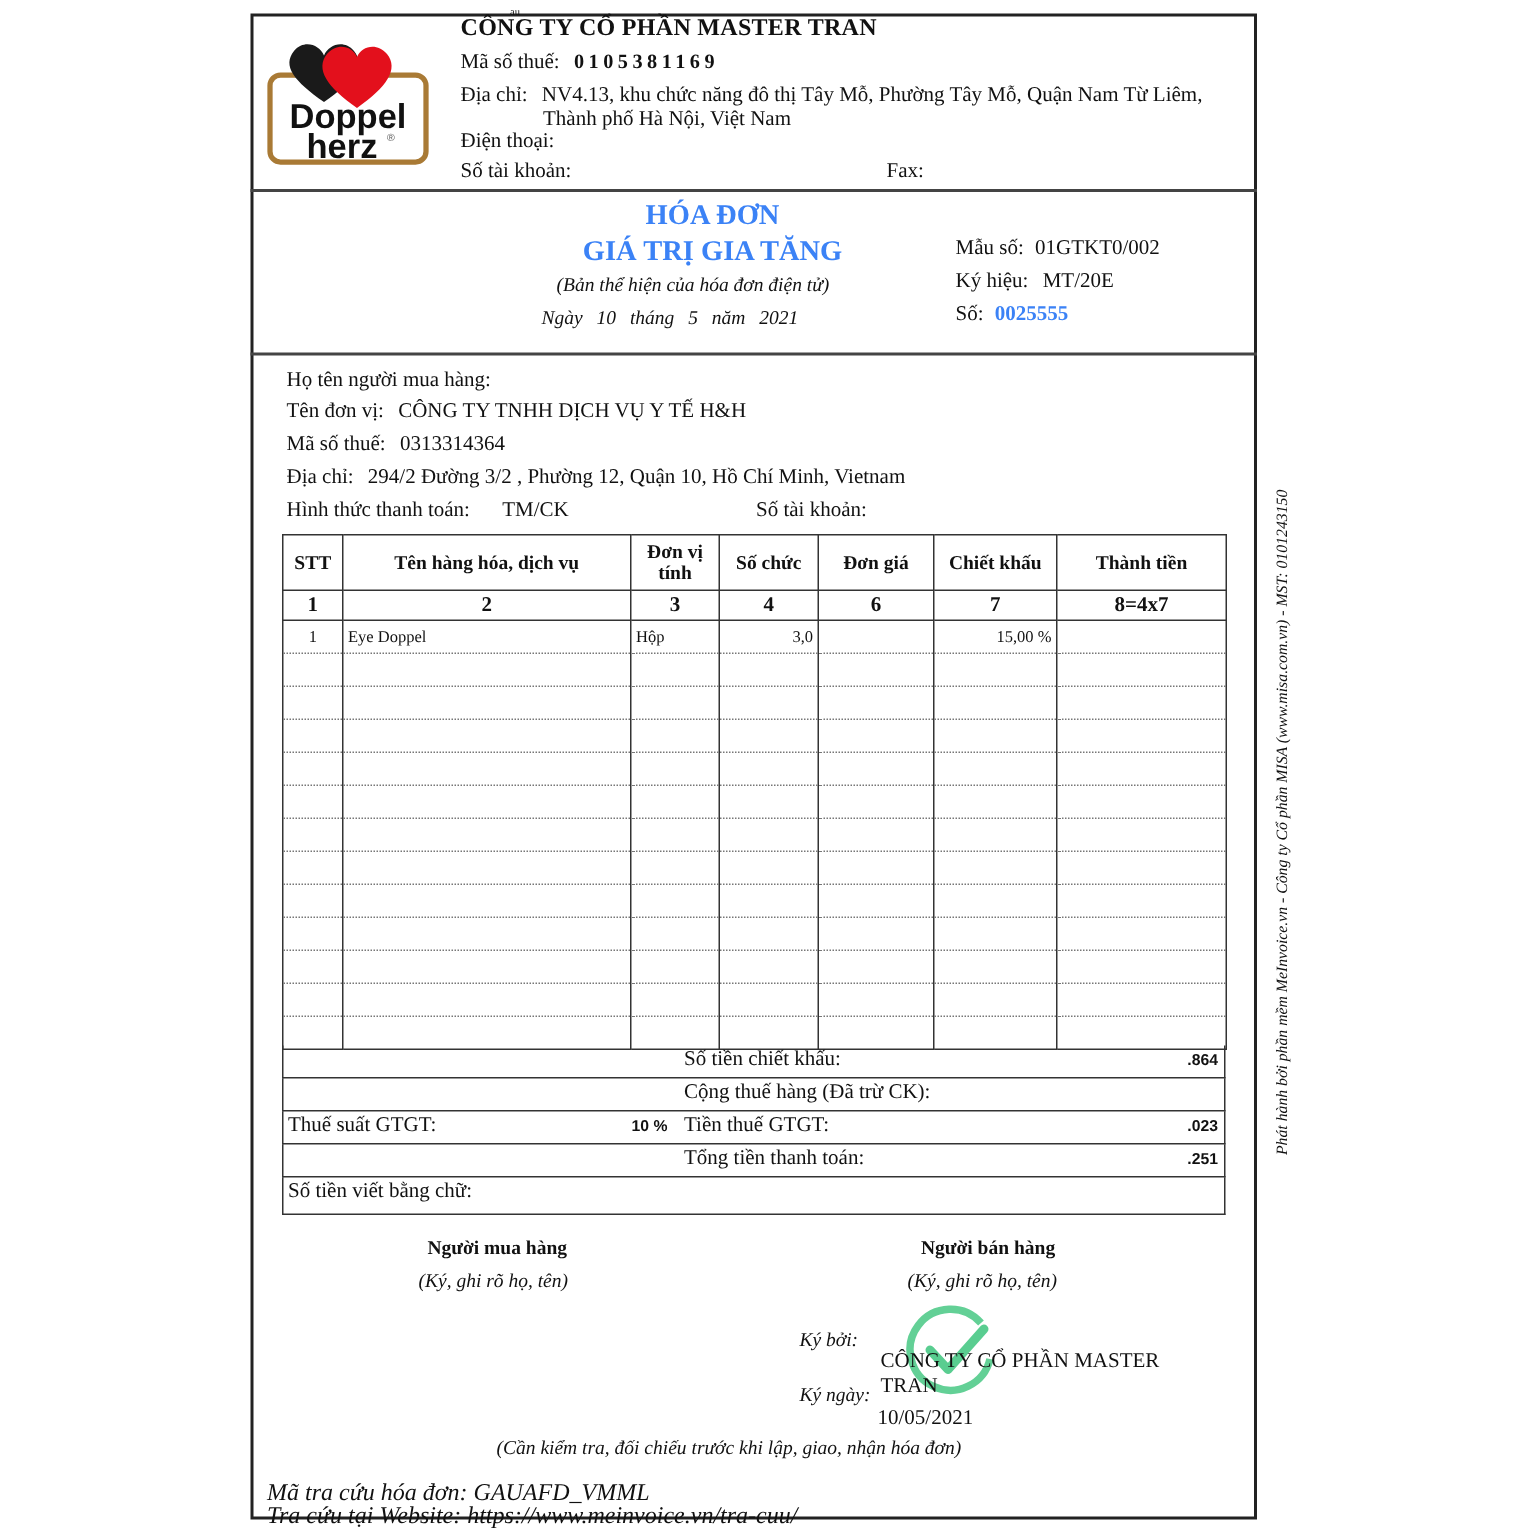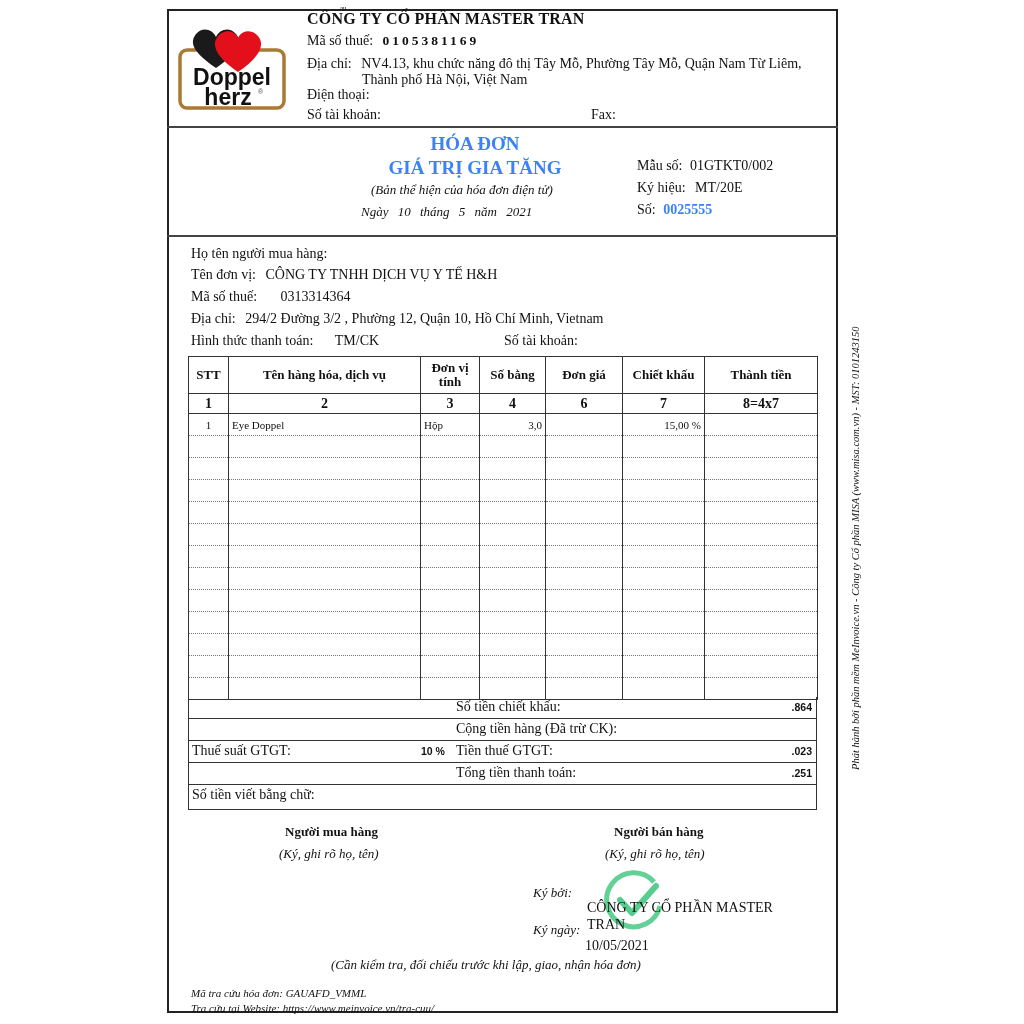--- a/index.html
+++ b/index.html
@@ -52,21 +52,21 @@
                    font-weight:bold; font-size:10.5px; }
   .words { position:absolute; left:140px; top:3px; font-weight:bold; font-style:italic; font-size:12px; }
 
   
   .sig-head { font-weight:bold; font-size:13px; }
   .sig-sub { font-style:italic; font-size:13px; }
   .sign-lbl { font-style:italic; font-size:13px; }
   .sign-val { font-size:14px;margin-top:17px; }
   .check { position:absolute; left:602px; top:868px; width:66px; height:66px; }
 
-  .footer { font-style:italic; font-size:11px; left:191px; }
+  .footer { font-style:italic; font-size:16px; left:178px; }
 
   .vertical { position:absolute; left:850px; top:770px; transform-origin:0 0; transform:rotate(-90deg);
               font-style:italic; font-size:10.5px; white-space:nowrap; }
 </style>
 </head>
 <body>
 
 <div class="frame"></div>
 <div class="hline" style="top:126px"></div>
 <div class="hline" style="top:235px"></div>
@@ -123,21 +123,21 @@
   <span class="red-bold" style="margin-left:4px">0025555</span>
 </div>
 
 <div class="abs buyer" style="top:246px">Họ tên người mua hàng:</div>
 <div class="abs buyer" style="top:267px">
   <span>Tên đơn vị:</span>
   <span style="margin-left:6px">CÔNG TY TNHH DỊCH VỤ Y TẾ H&amp;H</span>
 </div>
 <div class="abs buyer" style="top:289px">
   <span>Mã số thuế:</span>
-  <span style="margin-left:20px">0313314364</span>
+  <span style="margin-left:6px">0313314364</span>
 </div>
 <div class="abs buyer" style="top:311px">
   <span>Địa chỉ:</span>
   <span style="margin-left:6px">294/2 Đường 3/2 , Phường 12, Quận 10, Hồ Chí Minh, Vietnam</span>
 </div>
 <div class="abs buyer" style="top:333px">
   <span>Hình thức thanh toán:</span>
   <span style="margin-left:18px">TM/CK</span>
 </div>
 <div class="abs buyer" style="top:333px;left:504px">Số tài khoản:</div>
@@ -153,21 +153,21 @@
       <col style="width:113px">
   </colgroup>
   <thead>
     <tr class="h1">
       <th>STT</th>
       <th>Tên hàng hóa, dịch vụ</th>
       <th>
         <span>Đơn vị</span><br>
         <span>tính</span>
       </th>
-      <th>Số bằng</th>
+      <th>Số chức</th>
       <th>Đơn giá</th>
       <th>Chiết khấu</th>
       <th>Thành tiền</th>
     </tr>
     <tr class="h2">
       <th>1</th>
       <th>2</th>
       <th>3</th>
       <th>4</th>
       <th>6</th>
@@ -294,21 +294,21 @@
         <td></td>
       </tr>
     </tbody>
 </table>
 
 <div class="tot-row" style="top:697px">
   <span class="lbl">Số tiền chiết khấu:</span>
   <span class="val">.864</span>
 </div>
 <div class="tot-row" style="top:719px">
-  <span class="lbl">Cộng tiền hàng (Đã trừ CK):</span>
+  <span class="lbl">Cộng thuế hàng (Đã trừ CK):</span>
   <span class="val"></span>
 </div>
 <div class="tot-row" style="top:741px">
   <span class="left-lbl">Thuế suất GTGT:</span>
   <span class="rate">10 %</span>
   <span class="lbl">Tiền thuế GTGT:</span>
   <span class="val">.023</span>
 </div>
 <div class="tot-row" style="top:763px">
   <span class="lbl">Tổng tiền thanh toán:</span>

